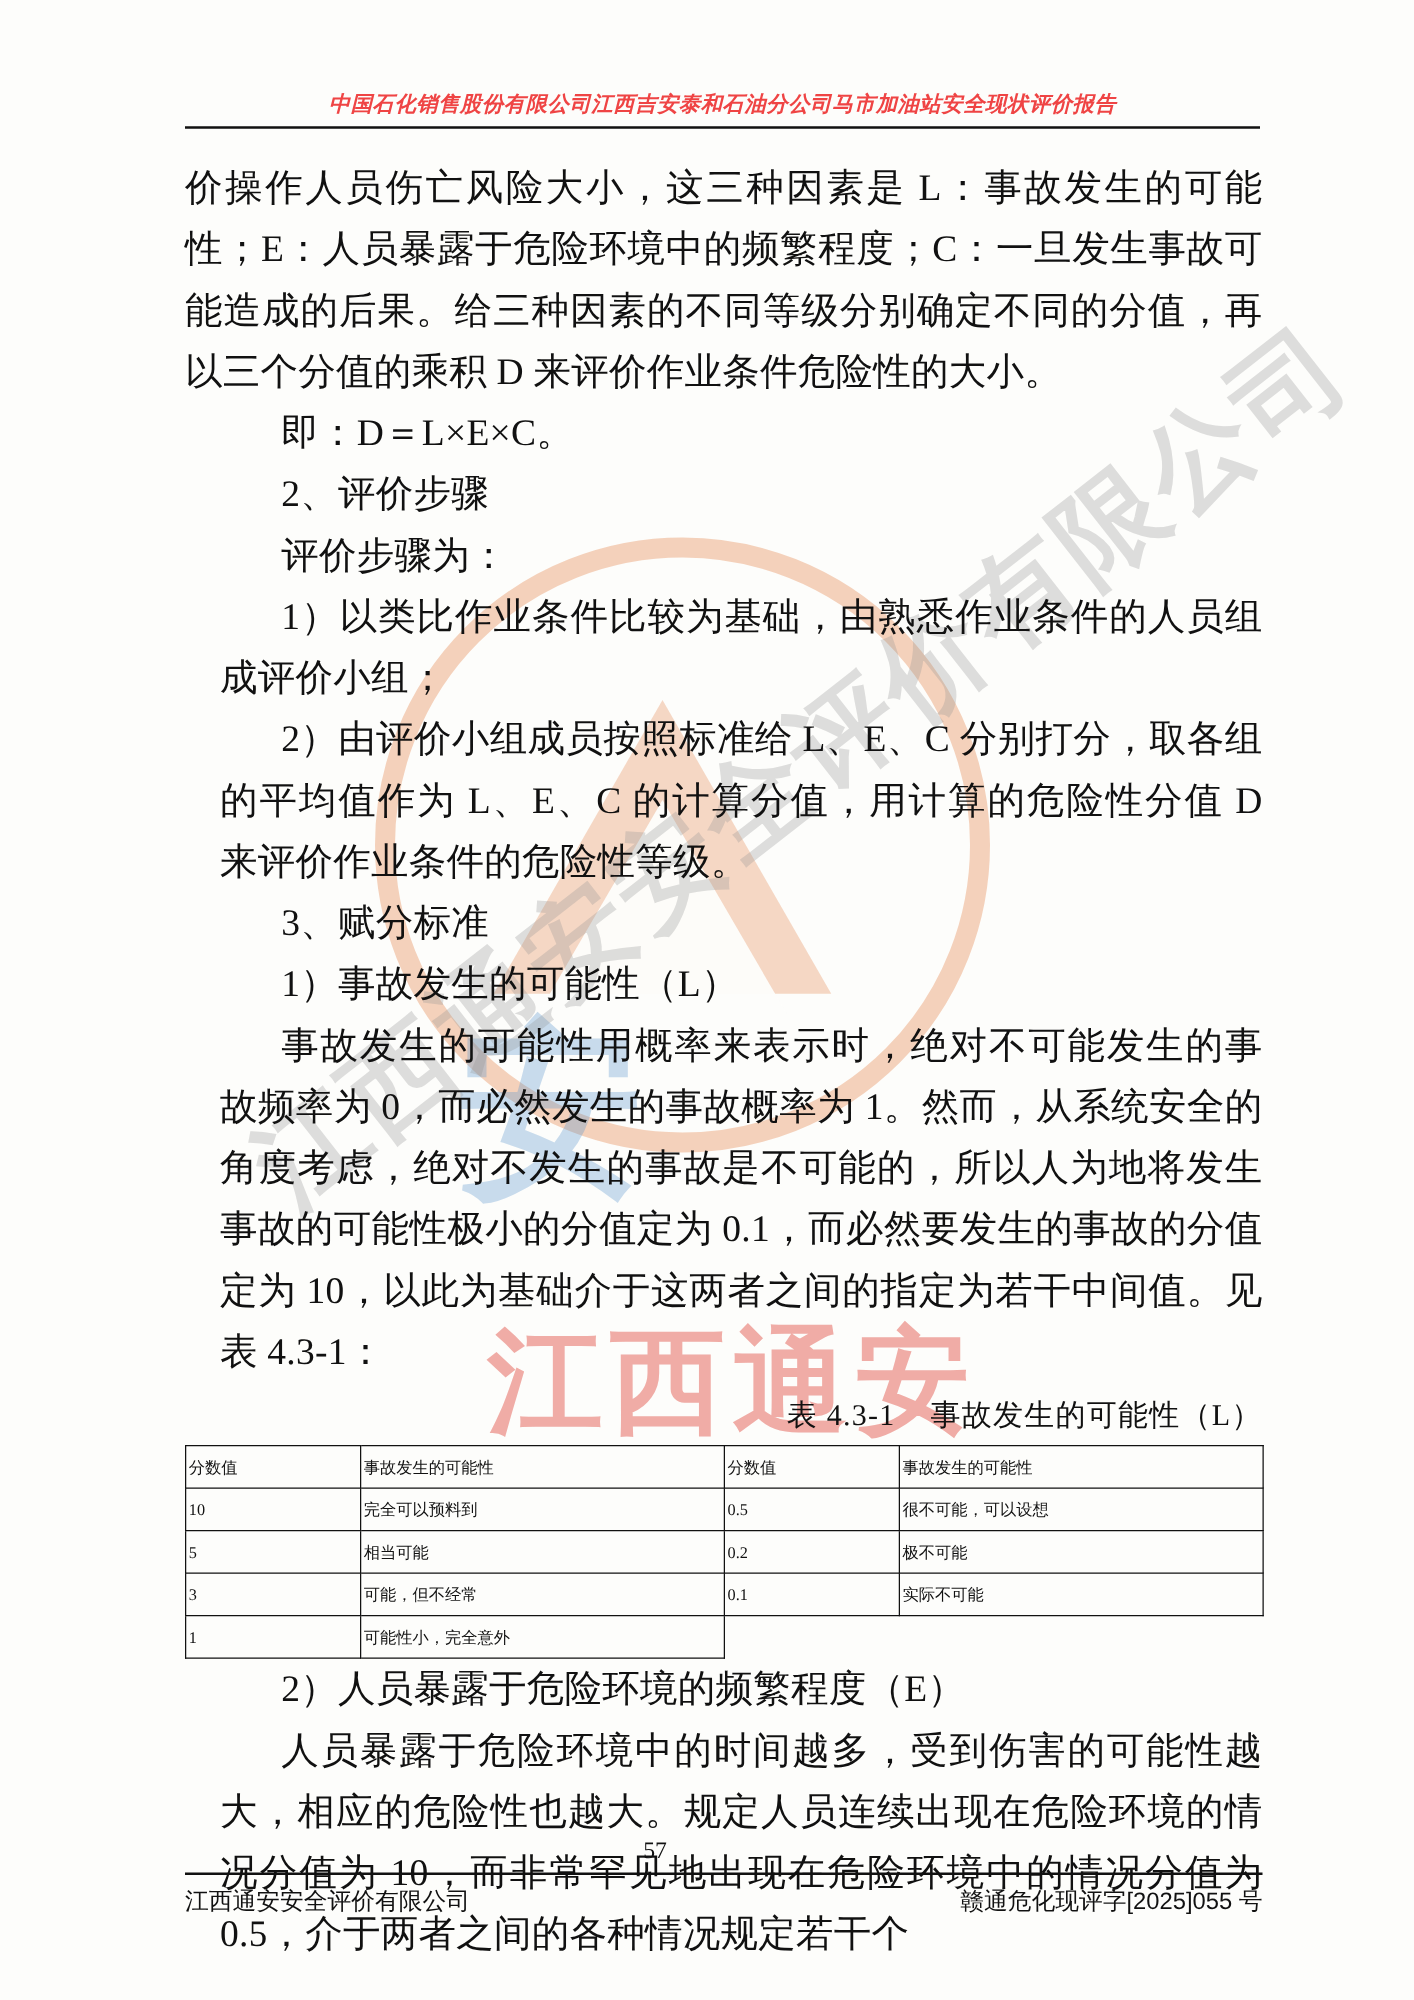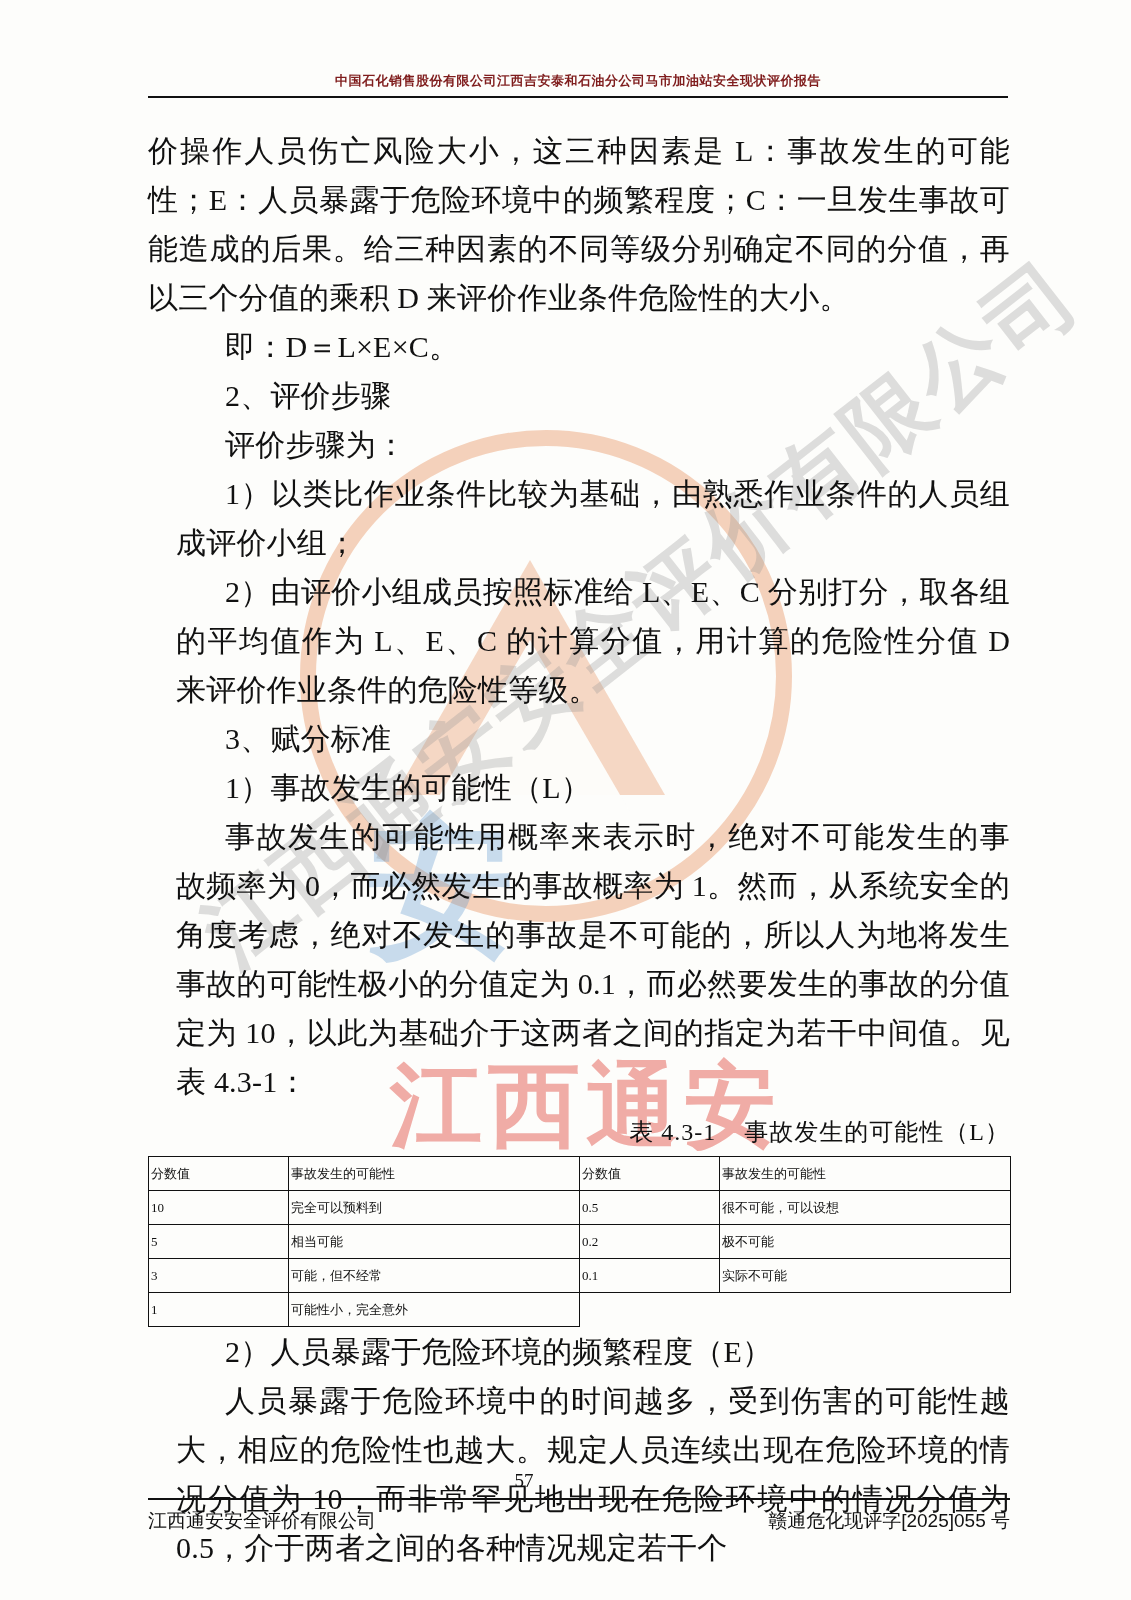--- a/index.html
+++ b/index.html
@@ -85,25 +85,26 @@
 
   
   .header {
     position: absolute;
     left: 148px; top: 72px;
     width: 860px;
     text-align: center;
     z-index: 3;
   }
   .header-title {
-    font-size: 13px;
+    font-size: 17px;
     font-family: "Liberation Sans", sans-serif;
     font-weight: bold;
     letter-spacing: 0.5px;
-    color: #7f1d1d;
+    color: #ef4444;
+    font-style: italic;
   }
   .header-rule {
     margin-top: 6px;
     border-bottom: 2px solid #111;
   }
 
   
   .content {
     position: absolute;
     left: 148px; top: 126px;

